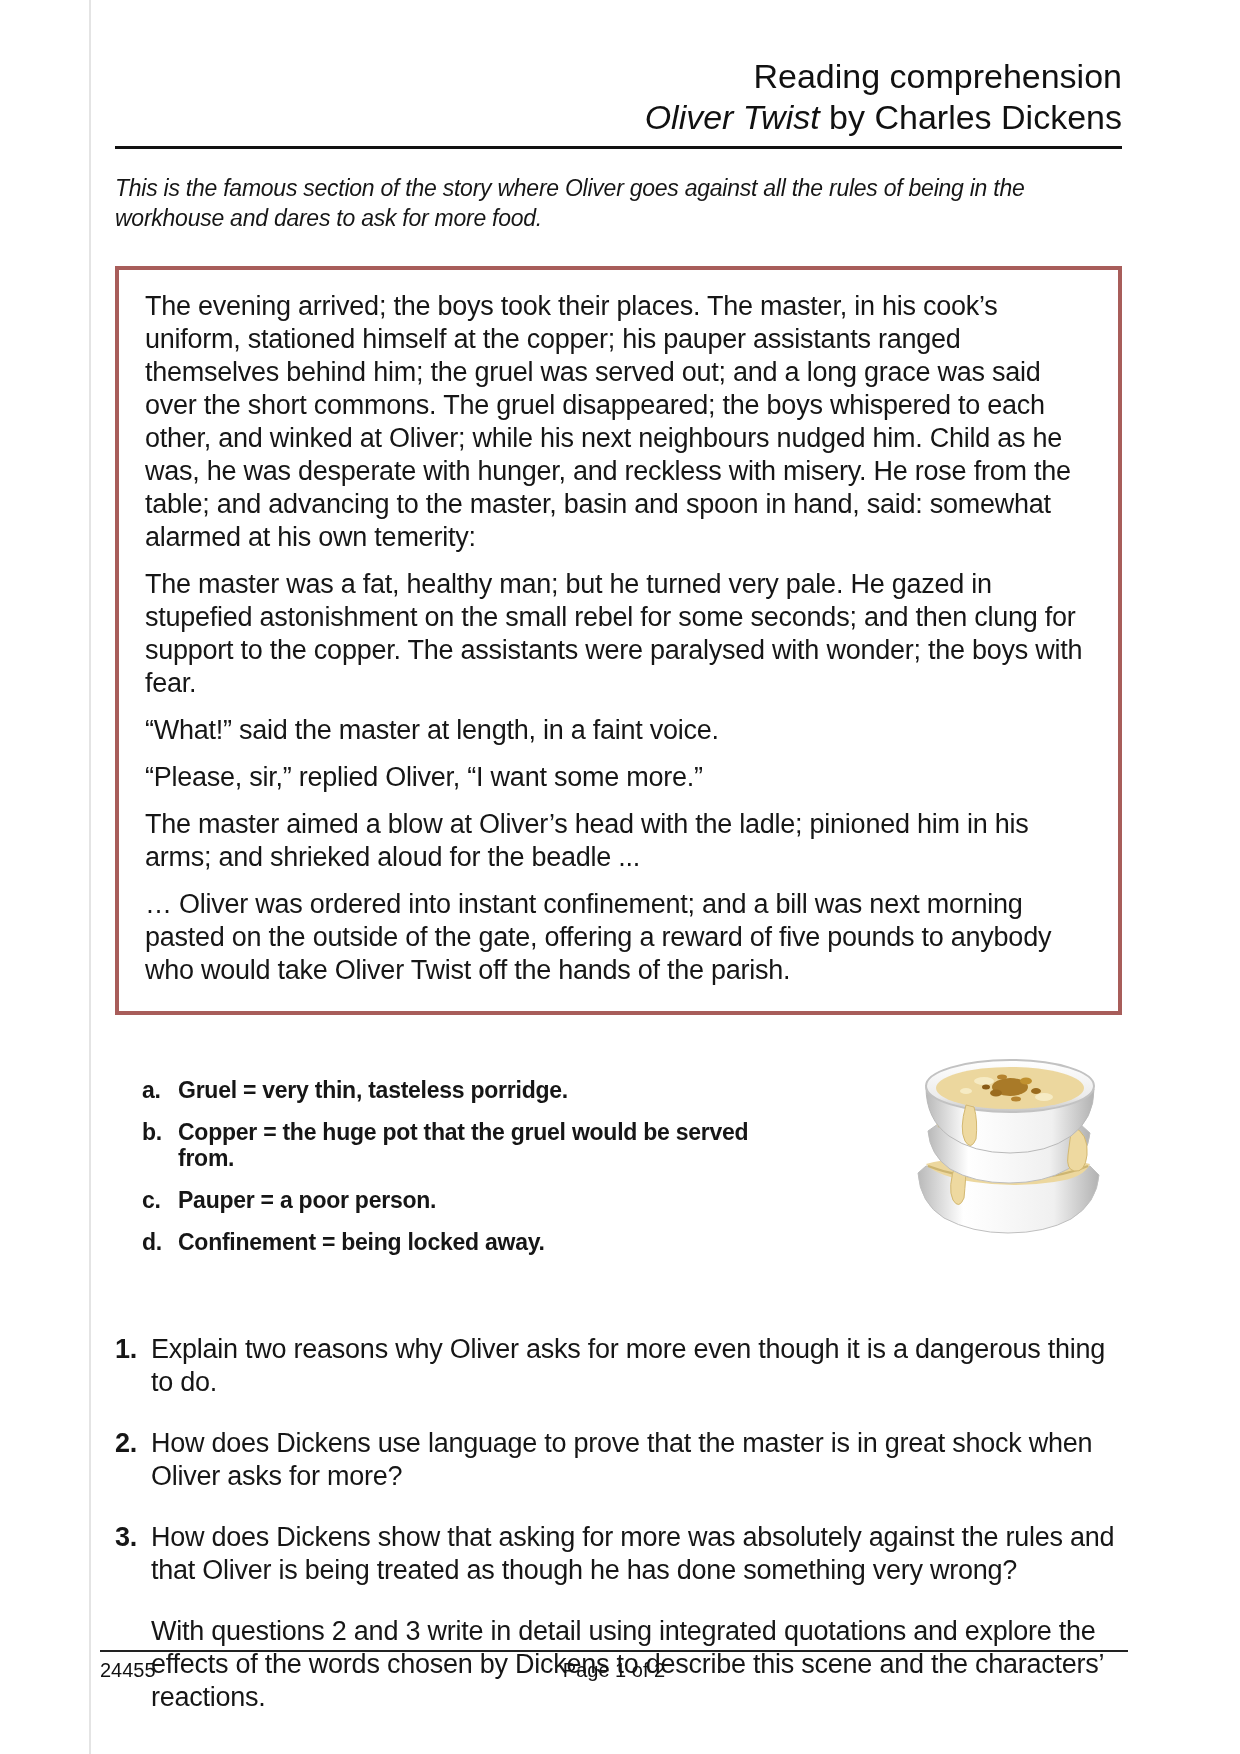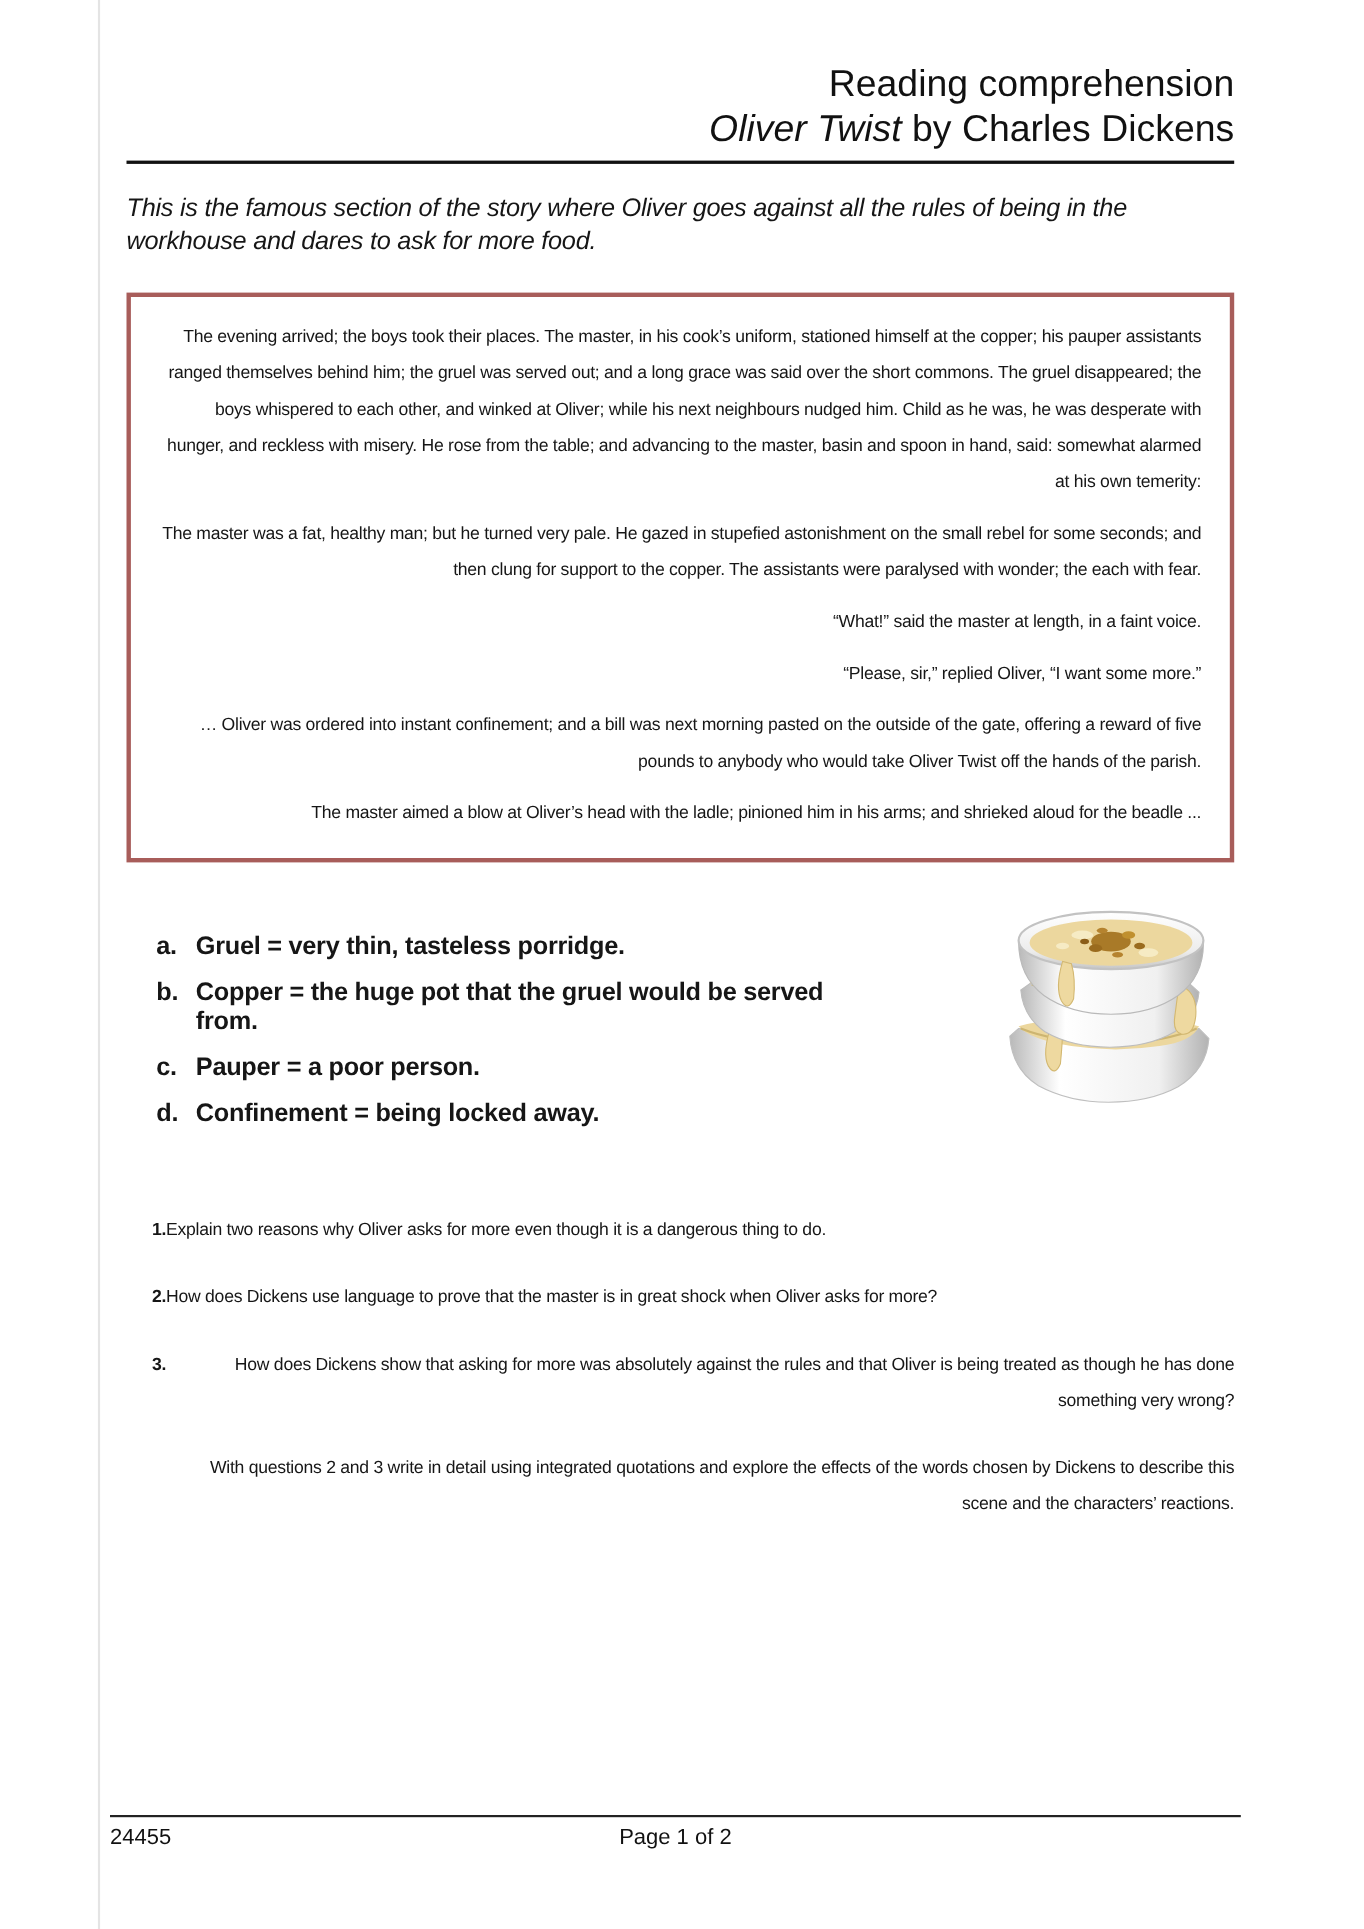--- a/index.html
+++ b/index.html
@@ -7,21 +7,21 @@
     position:relative; width:1240px; height:1754px; background:#ffffff;
     font-family:"Liberation Sans", sans-serif; color:#161616; overflow:hidden;
   }
   .page-edge { position:absolute; left:89px; top:0; bottom:0; width:2px; background:#e4e4e4; }
   .content { position:absolute; left:115px; width:1007px; top:0; }
 
   .doc-header { padding-top:56px; text-align:right; font-size:34px; line-height:41px; color:#111; }
   .book-title { font-style:italic; }
   .rule { margin-top:8px; height:3px; background:#111; }
 
-  .body-text { font-size:16px; line-height:33px; letter-spacing:-0.25px; color:#161616;text-align:right; }
+  .body-text { font-size:27px; line-height:33px; letter-spacing:-0.25px; color:#161616; }
 
   .intro { margin:24px 0 0 0; font-size:23px; line-height:30px; letter-spacing:-0.25px;font-style:italic; }
 
   .quote-box {
     margin-top:33px; border:4px solid #a85d5a; background:#ffffff;
     padding:20px 26px 24px 26px;
   }
   .quote-box p { margin:0 0 14px 0; }
   .quote-box p:last-child { margin-bottom:0; }
 
@@ -54,25 +54,25 @@
       <div>Reading comprehension</div>
       <div><span class="book-title">Oliver Twist</span><span> by Charles Dickens</span></div>
     </header>
 
     <div class="rule"></div>
 
     <p class="intro">This is the famous section of the story where Oliver goes against all the rules of being in the workhouse and dares to ask for more food.</p>
 
     <div class="quote-box body-text">
       <p>The evening arrived; the boys took their places. The master, in his cook’s uniform, stationed himself at the copper; his pauper assistants ranged themselves behind him; the gruel was served out; and a long grace was said over the short commons. The gruel disappeared; the boys whispered to each other, and winked at Oliver; while his next neighbours nudged him. Child as he was, he was desperate with hunger, and reckless with misery. He rose from the table; and advancing to the master, basin and spoon in hand, said: somewhat alarmed at his own temerity:</p>
-      <p>The master was a fat, healthy man; but he turned very pale. He gazed in stupefied astonishment on the small rebel for some seconds; and then clung for support to the copper. The assistants were paralysed with wonder; the each with fear.</p>
+      <p>The master was a fat, healthy man; but he turned very pale. He gazed in stupefied astonishment on the small rebel for some seconds; and then clung for support to the copper. The assistants were paralysed with wonder; the boys with fear.</p>
       <p>“What!” said the master at length, in a faint voice.</p>
       <p>“Please, sir,” replied Oliver, “I want some more.”</p>
+      <p>The master aimed a blow at Oliver’s head with the ladle; pinioned him in his arms; and shrieked aloud for the beadle ...</p>
       <p>… Oliver was ordered into instant confinement; and a bill was next morning pasted on the outside of the gate, offering a reward of five pounds to anybody who would take Oliver Twist off the hands of the parish.</p>
-      <p>The master aimed a blow at Oliver’s head with the ladle; pinioned him in his arms; and shrieked aloud for the beadle ...</p>
     </div>
 
     <div class="defs-row">
       <div class="defs">
         <div class="def-item">
           <span class="def-letter">a.</span>
           <span>Gruel = very thin, tasteless porridge.</span>
         </div>
         <div class="def-item">
           <span class="def-letter">b.</span>

